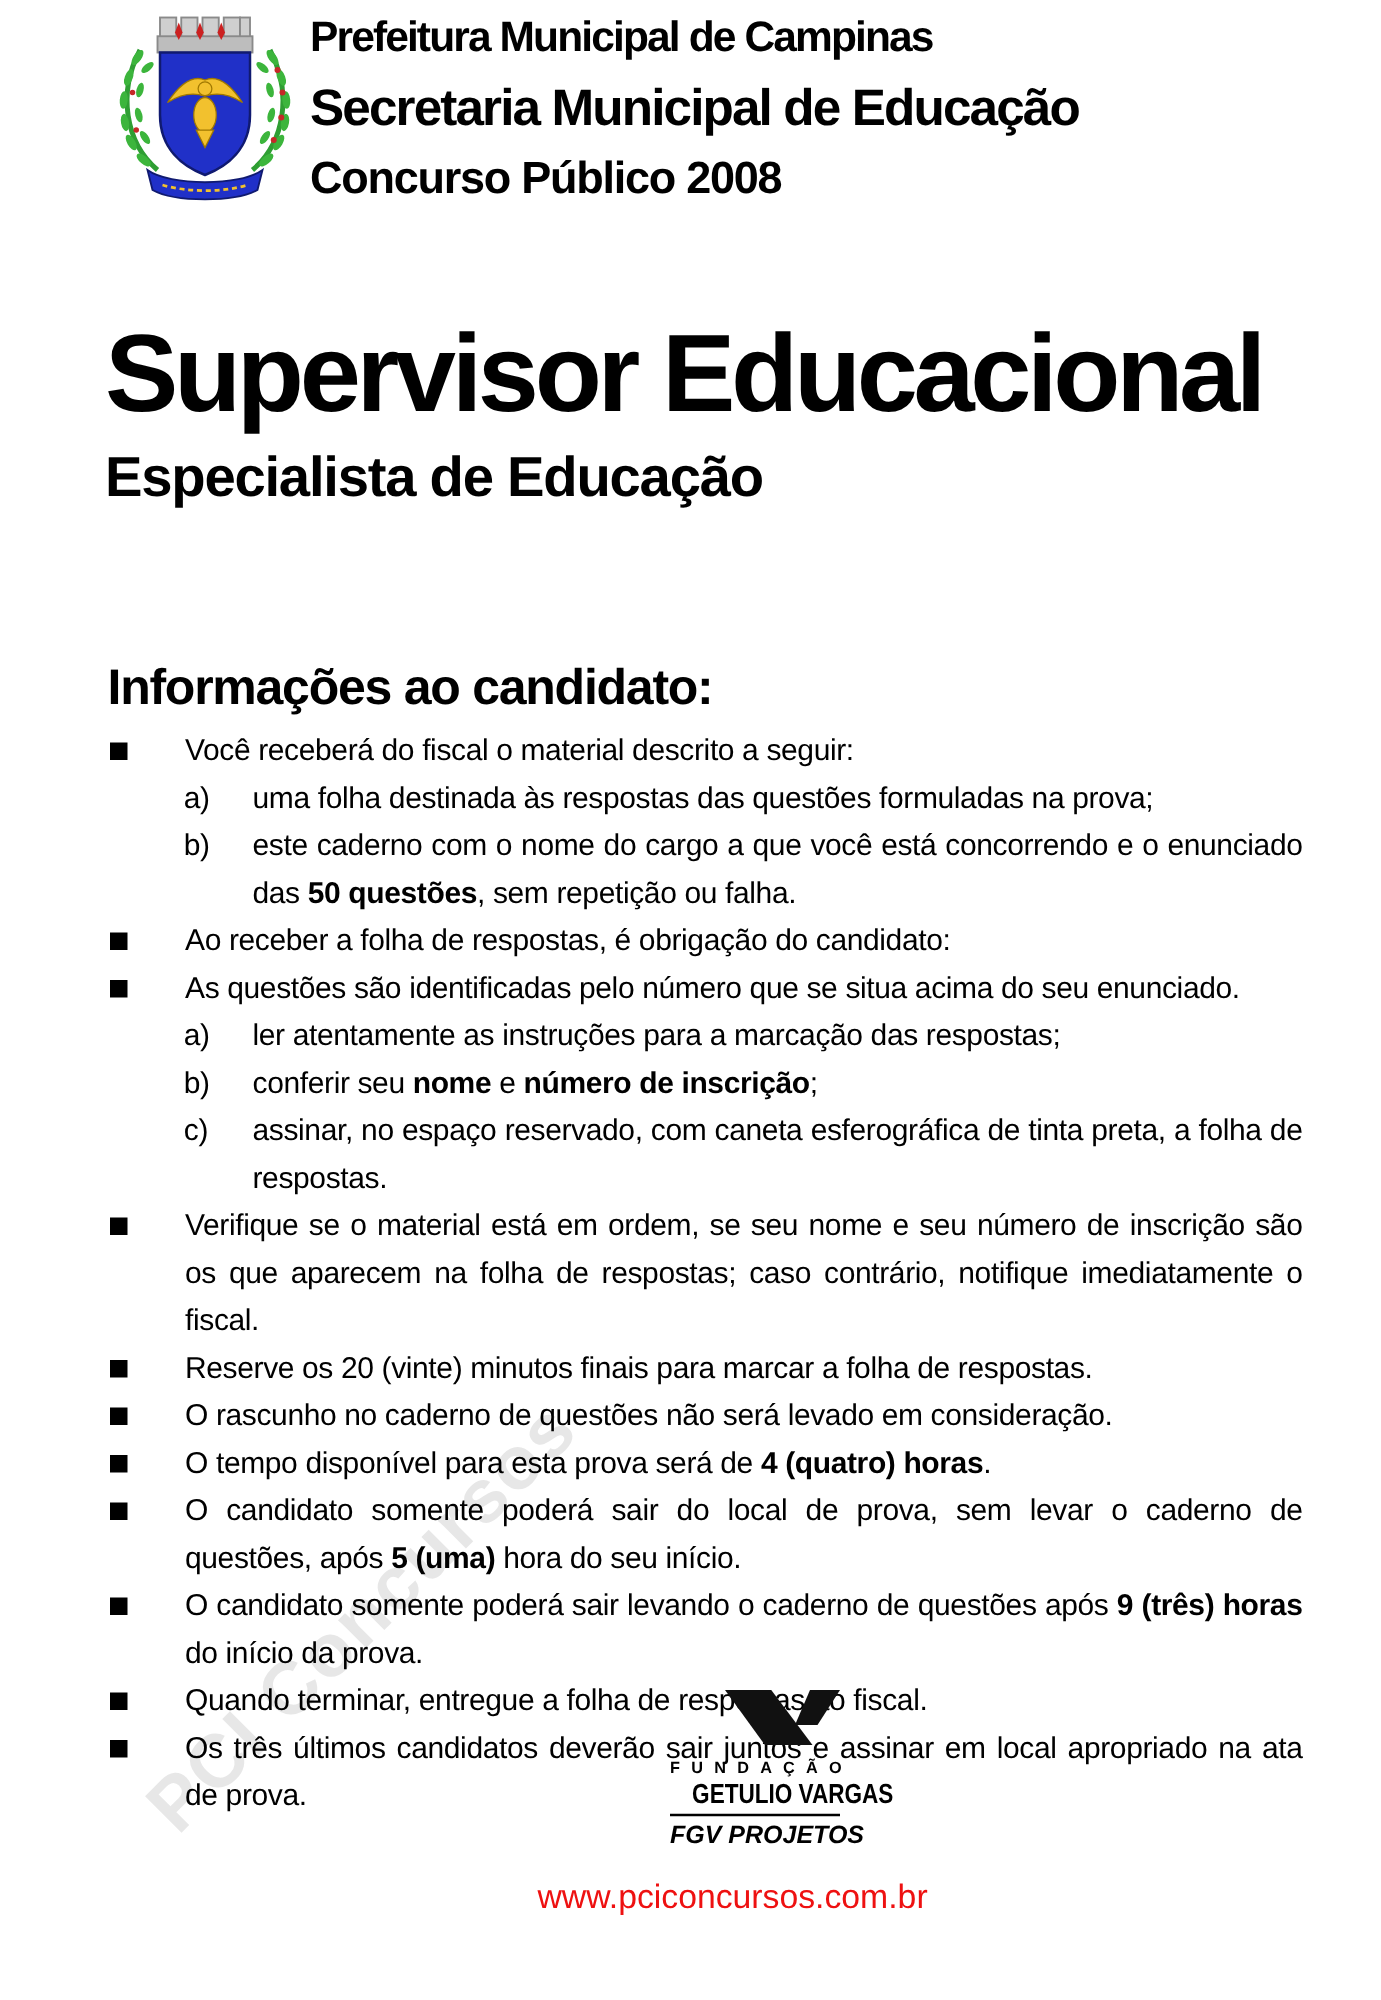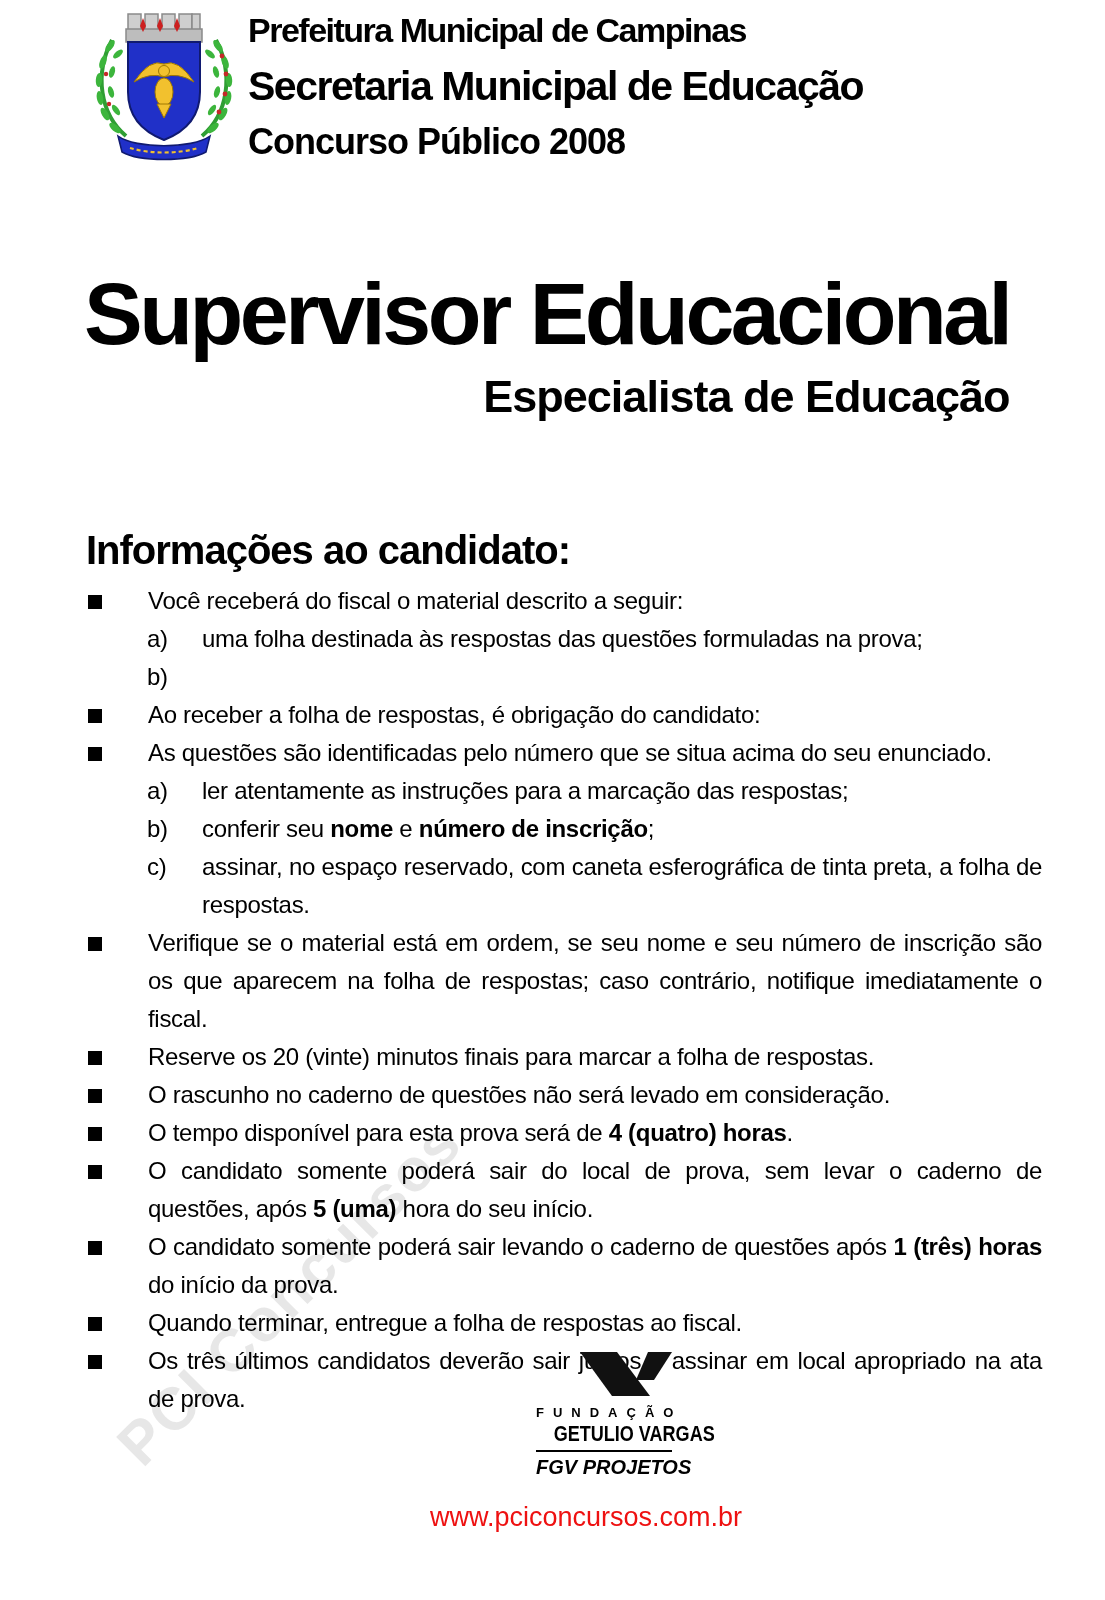--- a/index.html
+++ b/index.html
@@ -14,21 +14,21 @@
   }
 
   
   .coat { position:absolute; left:88px; top:2px; }
   .org { position:absolute; left:248px; top:2px; }
   .org .l1 { font-size:34px; font-weight:bold; letter-spacing:-1.5px; line-height:56px; }
   .org .l2 { font-size:41px; font-weight:bold; letter-spacing:-1.5px; line-height:56px; }
   .org .l3 { font-size:36px; font-weight:bold; letter-spacing:-1px;   line-height:56px; }
 
   
-  .titleblock { position:absolute; left:84px; top:269px;text-align:right; }
+  .titleblock { position:absolute; left:84px; top:254px; }
   .maintitle  { font-size:88px; font-weight:bold; letter-spacing:-3.5px; line-height:90px; }
   .subtitle   { font-size:45px; font-weight:bold; letter-spacing:-1px; margin-top:12px; }
 
   
   .info-heading {
     position:absolute; left:86px; top:528px;
     font-size:40px; font-weight:bold; letter-spacing:-1px;
   }
   .info-list {
     position:absolute; left:88px; top:582px; width:954px;
@@ -170,20 +170,21 @@
         <div class="row bullet">
           <span class="marker"><span class="square"></span></span>
           <span class="txt"><span>Você receberá do fiscal o material descrito a seguir:</span></span>
         </div>
         <div class="row sub">
           <span class="marker">a)</span>
           <span class="txt"><span>uma folha destinada às respostas das questões formuladas na prova;</span></span>
         </div>
         <div class="row sub">
           <span class="marker">b)</span>
+          <span class="txt"><span>este caderno com o nome do cargo a que você está concorrendo e o enunciado das </span><b>50 questões</b><span>, sem repetição ou falha.</span></span>
         </div>
         <div class="row bullet">
           <span class="marker"><span class="square"></span></span>
           <span class="txt"><span>Ao receber a folha de respostas, é obrigação do candidato:</span></span>
         </div>
         <div class="row bullet">
           <span class="marker"><span class="square"></span></span>
           <span class="txt"><span>As questões são identificadas pelo número que se situa acima do seu enunciado.</span></span>
         </div>
         <div class="row sub">
@@ -213,21 +214,21 @@
         <div class="row bullet">
           <span class="marker"><span class="square"></span></span>
           <span class="txt"><span>O tempo disponível para esta prova será de </span><b>4 (quatro) horas</b><span>.</span></span>
         </div>
         <div class="row bullet">
           <span class="marker"><span class="square"></span></span>
           <span class="txt"><span>O candidato somente poderá sair do local de prova, sem levar o caderno de questões, após </span><b>5 (uma)</b><span> hora do seu início.</span></span>
         </div>
         <div class="row bullet">
           <span class="marker"><span class="square"></span></span>
-          <span class="txt"><span>O candidato somente poderá sair levando o caderno de questões após </span><b>1 (três) horas</b><span> do início da prova.</span></span>
+          <span class="txt"><span>O candidato somente poderá sair levando o caderno de questões após </span><b>9 (três) horas</b><span> do início da prova.</span></span>
         </div>
         <div class="row bullet">
           <span class="marker"><span class="square"></span></span>
           <span class="txt"><span>Quando terminar, entregue a folha de respostas ao fiscal.</span></span>
         </div>
         <div class="row bullet">
           <span class="marker"><span class="square"></span></span>
           <span class="txt"><span>Os três últimos candidatos deverão sair juntos e assinar em local apropriado na ata de prova.</span></span>
         </div>
       </div>

